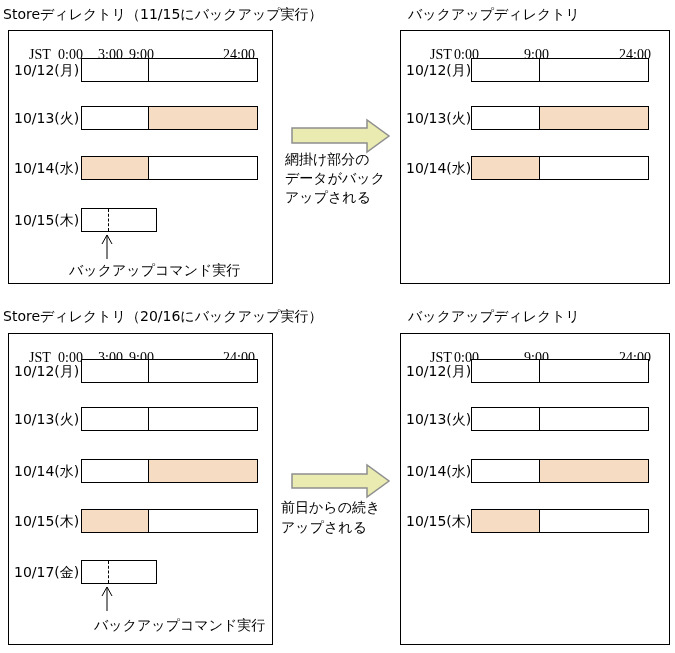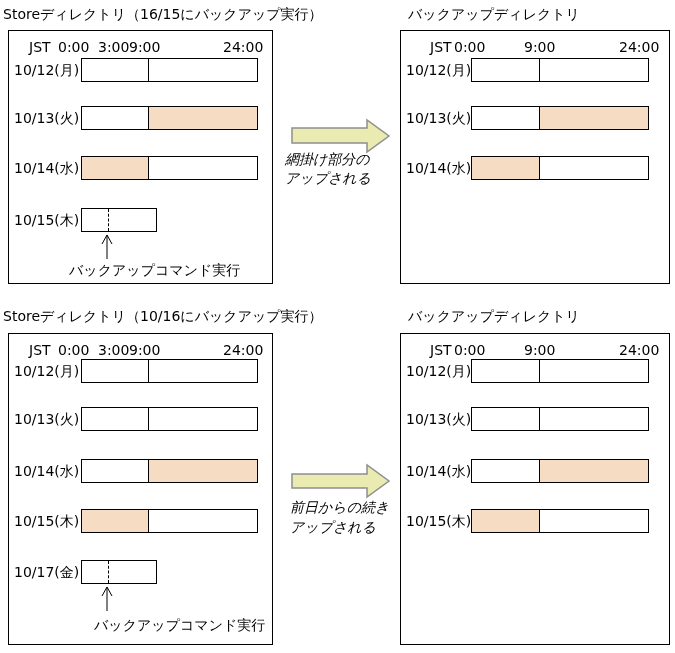--- a/index.html
+++ b/index.html
@@ -3,47 +3,47 @@
 <meta charset="utf-8">
 <style>
   html,body{margin:0;padding:0;}
   body{
     width:675px;height:653px;position:relative;background:#ffffff;
     font-family:"DejaVu Sans",sans-serif;font-size:14px;color:#000;
     overflow:hidden;
   }
   .title{position:absolute;white-space:nowrap;letter-spacing:0px;}
   .box{position:absolute;border:1px solid #000;background:#fff;box-sizing:border-box;}
-  .hdr{position:absolute;top:8px;white-space:nowrap;}
+  .hdr{position:absolute;top:16px;white-space:nowrap;font-family:Liberation Serif, serif;}
   .row-label{position:absolute;left:5px;white-space:nowrap;}
   .bar{position:absolute;height:24px;border:1px solid #000;background:#fff;
        box-sizing:border-box;display:flex;}
   .bar.lbox{left:72px;width:177px;}
   .bar.rbox{left:70px;width:178px;}
   .bar .seg{height:100%;}
   .bar.lbox .seg:first-child{width:66px;}
   .bar.rbox .seg:first-child{width:67px;}
   .bar .seg:last-child{flex:1;}
   .bar .seg + .seg{border-left:1px solid #000;}
   .seg.white{background:#ffffff;}
   .seg.shaded{background:#f5dcc2;}
   .shortbar{position:absolute;left:72px;width:76px;height:24px;border:1px solid #000;
             background:#fff;box-sizing:border-box;}
   .dotline{position:absolute;left:26px;top:0;bottom:0;width:0;
            border-left:1px dashed #000;}
   .cmd-label{position:absolute;white-space:nowrap;}
-  .note{position:absolute;white-space:nowrap;line-height:19px;font-style:italic;}
+  .note{position:absolute;white-space:nowrap;line-height:19px;}
   .note.lh20{line-height:20px;}
   .v-arrow{position:absolute;left:90px;width:16px;height:28px;}
   .flow-arrow{position:absolute;width:104px;height:42px;}
 </style>
 </head>
 <body>
 
-<div class="title" style="left:3px;top:6px">Storeディレクトリ（16/15にバックアップ実行）</div>
+<div class="title" style="left:3px;top:6px">Storeディレクトリ（11/15にバックアップ実行）</div>
 <div class="title" style="left:408px;top:6px">バックアップディレクトリ</div>
 
 <div class="box" style="left:8px;top:30px;width:265px;height:254px">
   <span class="hdr" style="left:20px">JST</span>
   <span class="hdr" style="left:49px">0:00</span>
   <span class="hdr" style="left:89px">3:00</span>
   <span class="hdr" style="left:120px">9:00</span>
   <span class="hdr" style="left:214px">24:00</span>
 
   <div class="row-label" style="top:31px">10/12(月)</div>
@@ -75,20 +75,21 @@
     <line x1="8" y1="2" x2="13" y2="11" stroke="#000" stroke-width="1"></line>
   </svg>
   <div class="cmd-label" style="left:60px;top:231px">バックアップコマンド実行</div>
 </div>
 
 <svg class="flow-arrow" style="left:288px;top:114px" viewBox="0 0 104 42">
   <polygon points="4,14 79,14 79,6 101,22 79,38 79,29 4,29" fill="#e9ebb0" stroke="#8f8f8f" stroke-width="1.5"></polygon>
 </svg>
 <div class="note" style="left:285px;top:150px">
   <div>網掛け部分の</div>
+  <div>データがバック</div>
   <div>アップされる</div>
 </div>
 
 <div class="box" style="left:400px;top:30px;width:270px;height:254px">
   <span class="hdr" style="left:29px">JST</span>
   <span class="hdr" style="left:53px">0:00</span>
   <span class="hdr" style="left:123px">9:00</span>
   <span class="hdr" style="left:218px">24:00</span>
 
   <div class="row-label" style="top:31px">10/12(月)</div>
@@ -103,21 +104,21 @@
     <div class="seg shaded"></div>
   </div>
 
   <div class="row-label" style="top:129px">10/14(水)</div>
   <div class="bar rbox" style="top:125px">
     <div class="seg shaded"></div>
     <div class="seg white"></div>
   </div>
 </div>
 
-<div class="title" style="left:3px;top:308px">Storeディレクトリ（10/16にバックアップ実行）</div>
+<div class="title" style="left:3px;top:308px">Storeディレクトリ（20/16にバックアップ実行）</div>
 <div class="title" style="left:408px;top:308px">バックアップディレクトリ</div>
 
 <div class="box" style="left:8px;top:333px;width:265px;height:312px">
   <span class="hdr" style="left:20px">JST</span>
   <span class="hdr" style="left:49px">0:00</span>
   <span class="hdr" style="left:89px">3:00</span>
   <span class="hdr" style="left:120px">9:00</span>
   <span class="hdr" style="left:214px">24:00</span>
 
   <div class="row-label" style="top:29px">10/12(月)</div>
@@ -153,21 +154,21 @@
     <line x1="8" y1="2" x2="8" y2="26" stroke="#000" stroke-width="1"></line>
     <line x1="8" y1="2" x2="3" y2="11" stroke="#000" stroke-width="1"></line>
     <line x1="8" y1="2" x2="13" y2="11" stroke="#000" stroke-width="1"></line>
   </svg>
   <div class="cmd-label" style="left:85px;top:283px">バックアップコマンド実行</div>
 </div>
 
 <svg class="flow-arrow" style="left:288px;top:459px" viewBox="0 0 104 42">
   <polygon points="4,15 79,15 79,6 101,22 79,38 79,29 4,29" fill="#e9ebb0" stroke="#8f8f8f" stroke-width="1.5"></polygon>
 </svg>
-<div class="note lh20" style="left:290px;top:497px">
+<div class="note lh20" style="left:281px;top:497px">
   <div>前日からの続き</div>
   <div>アップされる</div>
 </div>
 
 <div class="box" style="left:400px;top:333px;width:270px;height:312px">
   <span class="hdr" style="left:29px">JST</span>
   <span class="hdr" style="left:53px">0:00</span>
   <span class="hdr" style="left:123px">9:00</span>
   <span class="hdr" style="left:218px">24:00</span>
 

